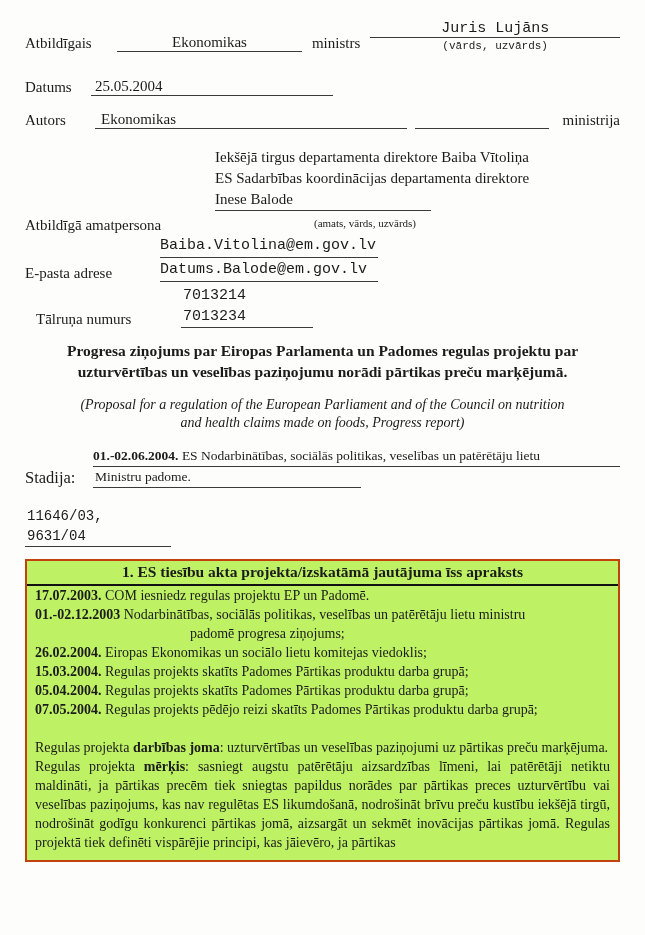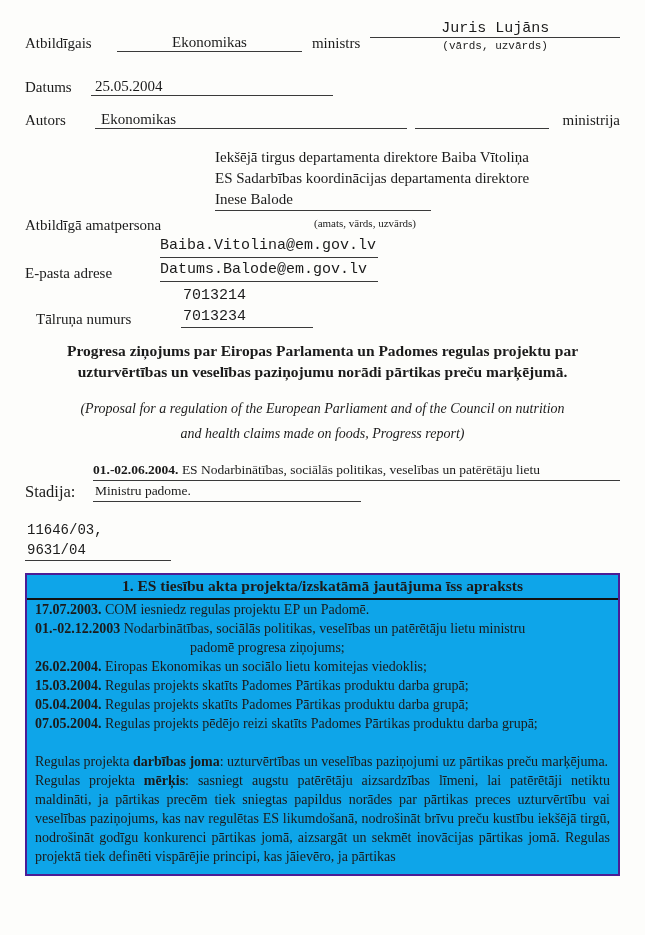--- a/index.html
+++ b/index.html
@@ -55,36 +55,36 @@
   .phone-col .u2 { border-bottom:1.3px solid #3a3a3a; }
 
   
   .pozicija { margin-top:3px; text-align:center; line-height:21px; }
   .nr-val { display:inline-block; width:30px; text-align:center; }
 
   
   .doc-title { font-size:15.5px; font-weight:bold; text-align:center;
     width:545px; margin:12px auto 2px auto; line-height:21px; }
   .doc-subtitle { font-style:italic; text-align:center; width:505px;
-    margin:14px auto; font-size:14px; line-height:25px; }
+    margin:14px auto; font-size:14px; line-height:18px; }
 
   
   .r-stage { }
   .lbl-stage { width:68px; font-size:16.5px; }
   .stage-col { flex:1; font-size:13.5px; line-height:20px; }
   .stage-l2 { display:inline-block; width:268px; padding-left:2px; }
 
   
   .r-refs { margin-top:18px; }
   .lbl-refs { width:248px; font-size:16px; font-weight:bold; }
   .refs-col { font-size:14px; line-height:20px; }
   .refs-col div { width:146px; padding-left:2px; }
 
   
-  .box { margin-top:12px; border:2px solid #4c1d95; background:#0ea5e9; }
+  .box { margin-top:12px; border:2px solid #c2410c; background:#bef264; }
   .box-header { text-align:center; font-weight:bold; font-size:15.5px;
     padding:2px 4px 3px 4px; border-bottom:2px solid #111; }
   .box-body { padding:0 8px 8px 8px; font-size:14px; line-height:19px; }
   .tl-cont { padding-left:155px; }
   .gap { height:19px; }
   .para { text-align:justify; }
 </style>
 </head>
 <body>
 

